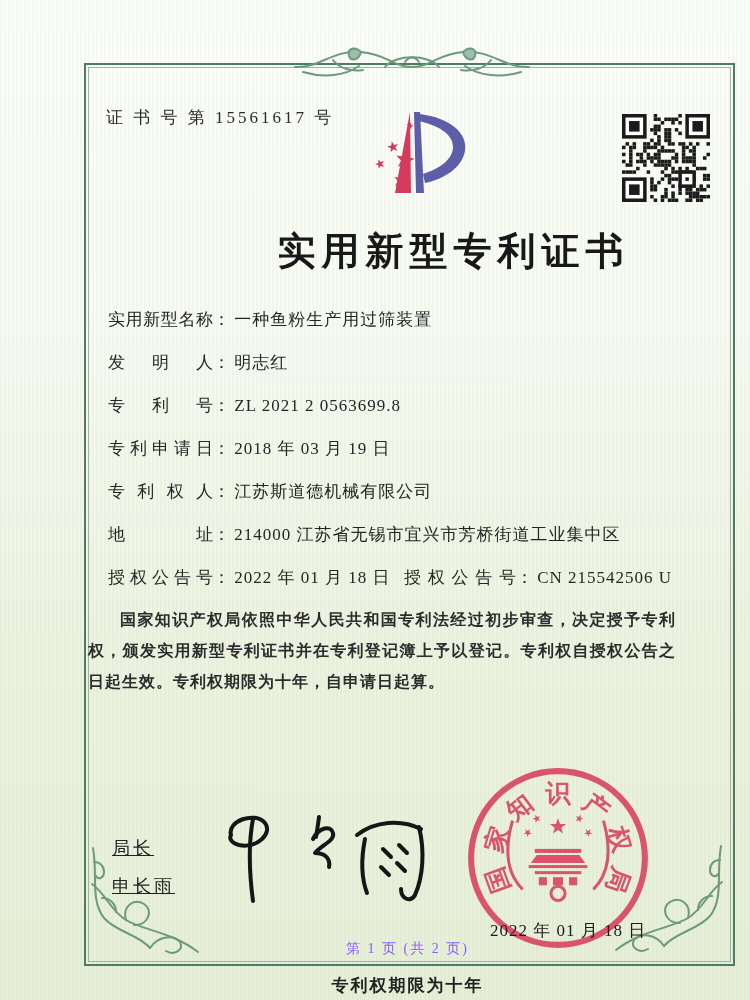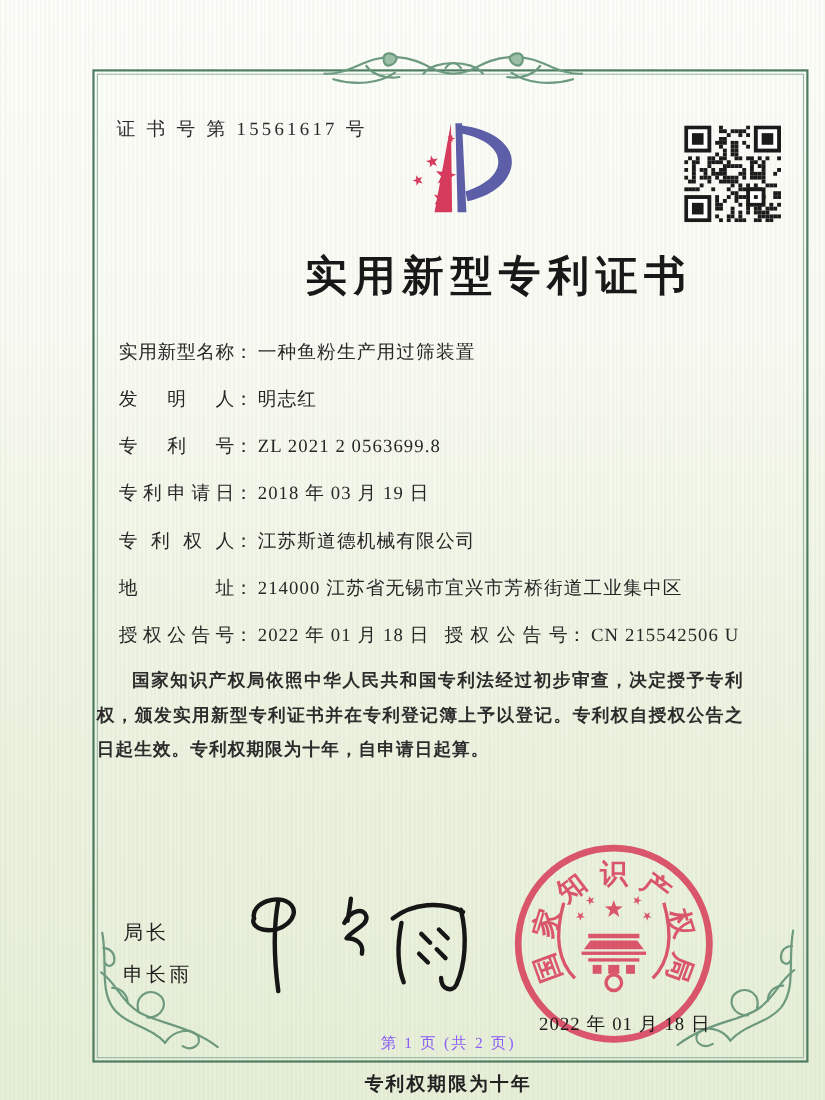--- a/index.html
+++ b/index.html
@@ -34,21 +34,21 @@
   .fcolon{display:inline-block;}
   .fvalue{letter-spacing:1px;}
   .pair2{position:absolute;left:296px;top:0;}
   .pair2 .flabel{width:112px;}
   .paras{
     left:88px;top:604px;width:588px;font-size:16px;line-height:31px;
     letter-spacing:1px;color:#2c2c2c;text-align:justify;font-weight:bold;
   }
   .paras p{margin:0;text-indent:2em;}
   .officer{left:112px;top:836px;font-size:18px;letter-spacing:3px;color:#222;}
-  .officer div{margin-bottom:14px;}
+  .officer div{margin-bottom:14px;text-decoration:underline;}
   .seal-date{left:490px;top:919px;font-size:17px;letter-spacing:1px;color:#1c1c1c;z-index:6;}
   .page-footer{left:84px;top:940px;width:647px;text-align:center;font-size:14px;letter-spacing:2px;color:#8b5cf6;}
   .back-note{left:84px;top:974px;width:647px;text-align:center;font-size:17px;letter-spacing:2px;color:#222;font-weight:bold;}
   svg{display:block;}
   .seal-svg{z-index:5;}
 </style>
 </head>
 <body>
 
 <div class="abs frame"></div>

